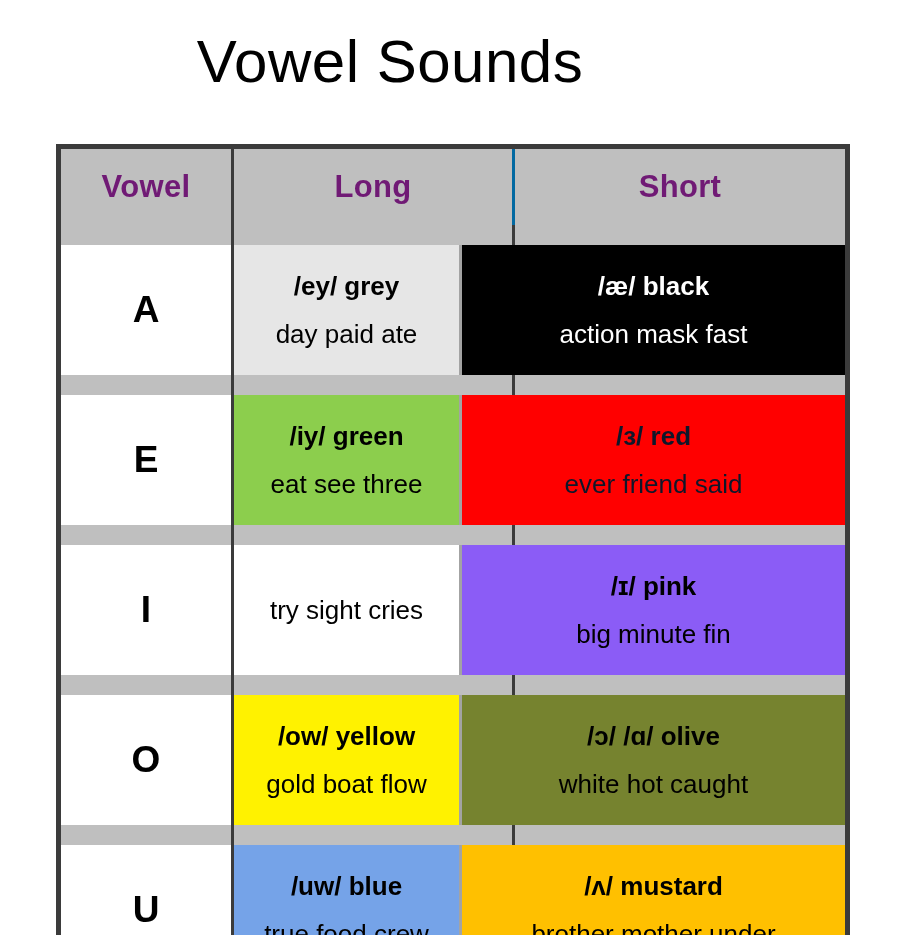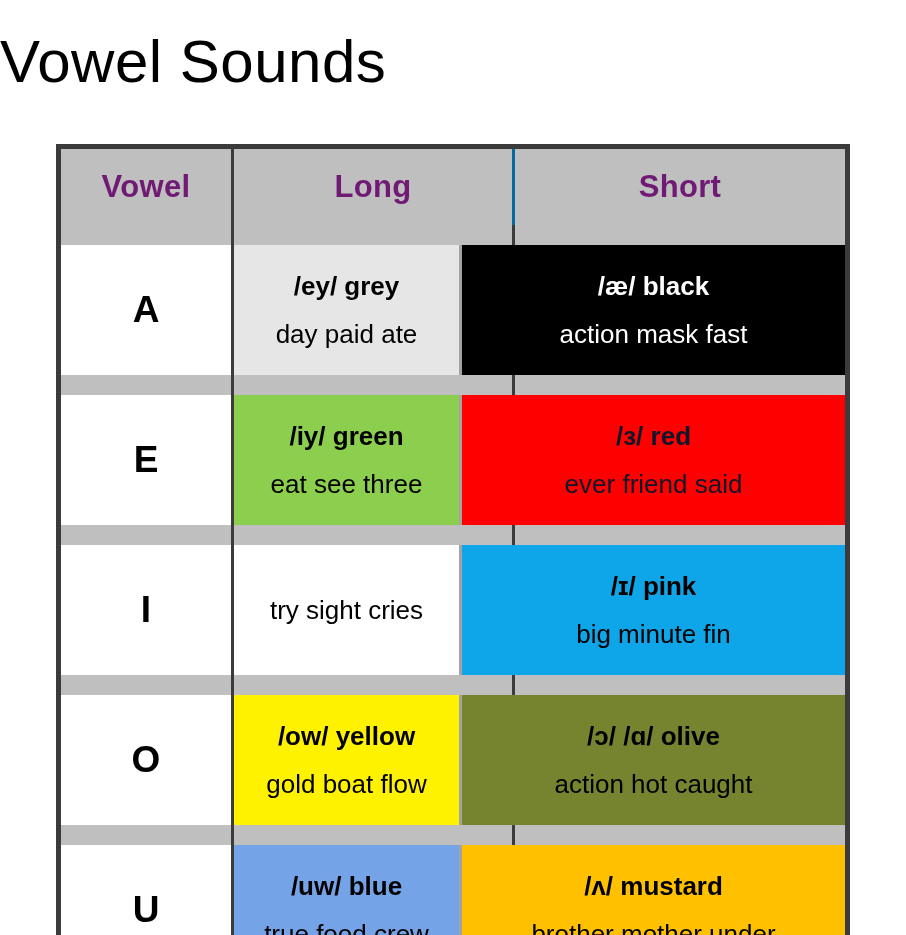--- a/index.html
+++ b/index.html
@@ -22,20 +22,21 @@
     height: 935px;
     background: #ffffff;
   }
 
   
   #page-title {
     position: absolute;
     left: 0;
     top: 24px;
     width: 780px;
+    text-align: center;
     font-size: 60px;
     font-weight: 400;
     letter-spacing: 0.5px;
     line-height: 76px;
     color: #000000;
     white-space: nowrap;
   }
 
   
   #vowel-table {
@@ -193,41 +194,41 @@
           <div class="gap-cell c-long"></div>
           <div class="gap-cell c-short"></div>
         </div>
         <div class="trow data-row">
           <div class="cell c-vowel">
             <div class="vowel-letter">I</div>
           </div>
           <div class="cell c-long" style="background: rgb(255, 255, 255); color: rgb(0, 0, 0);">
             <div class="words-line">try sight cries</div>
           </div>
-          <div class="cell c-short" style="background: #0ea5e9; color: rgb(0, 0, 0);">
+          <div class="cell c-short" style="background: #8b5cf6; color: rgb(0, 0, 0);">
             <div class="sound-line">/ɪ/  pink</div>
             <div class="words-line">big minute fin</div>
           </div>
         </div>
         <div class="trow gap-row">
           <div class="gap-cell c-vowel"></div>
           <div class="gap-cell c-long"></div>
           <div class="gap-cell c-short"></div>
         </div>
         <div class="trow data-row">
           <div class="cell c-vowel">
             <div class="vowel-letter">O</div>
           </div>
           <div class="cell c-long" style="background: rgb(255, 242, 0); color: rgb(0, 0, 0);">
             <div class="sound-line">/ow/  yellow</div>
             <div class="words-line">gold boat flow</div>
           </div>
           <div class="cell c-short" style="background: rgb(118, 131, 47); color: rgb(0, 0, 0);">
             <div class="sound-line">/ɔ/  /ɑ/  olive</div>
-            <div class="words-line">action hot caught</div>
+            <div class="words-line">white hot caught</div>
           </div>
         </div>
         <div class="trow gap-row">
           <div class="gap-cell c-vowel"></div>
           <div class="gap-cell c-long"></div>
           <div class="gap-cell c-short"></div>
         </div>
         <div class="trow data-row">
           <div class="cell c-vowel">
             <div class="vowel-letter">U</div>

